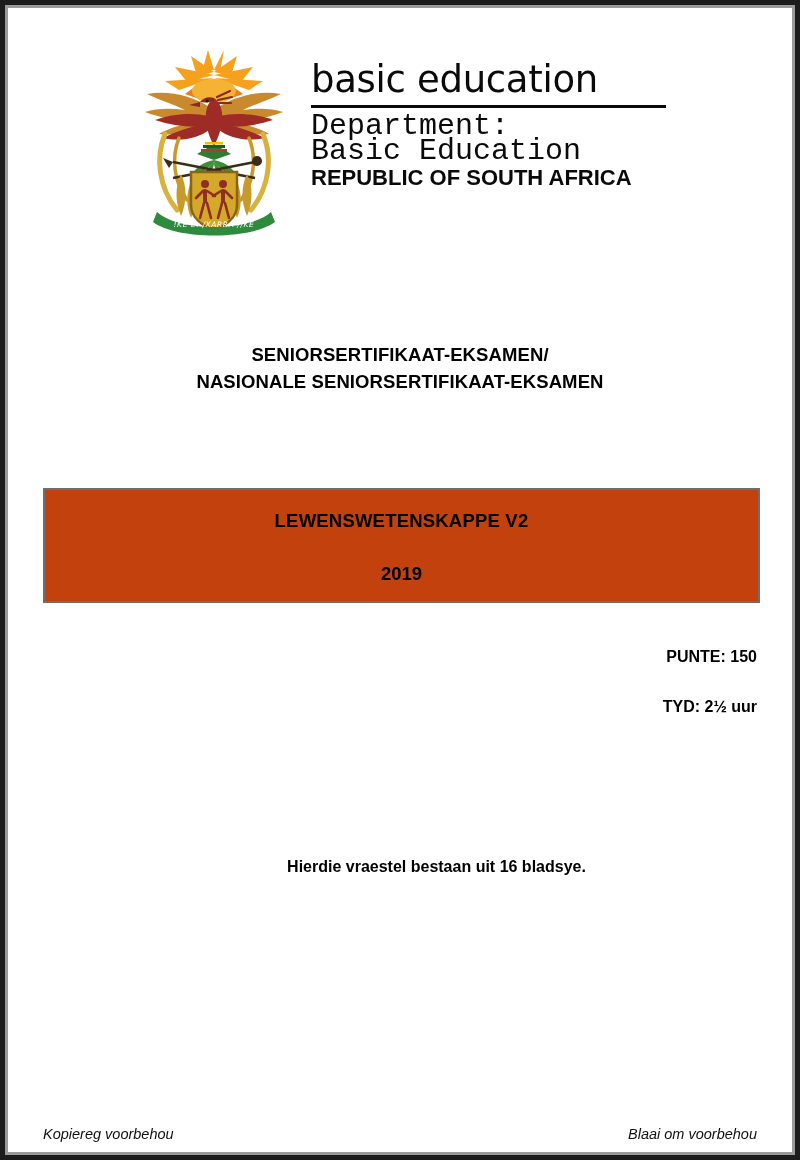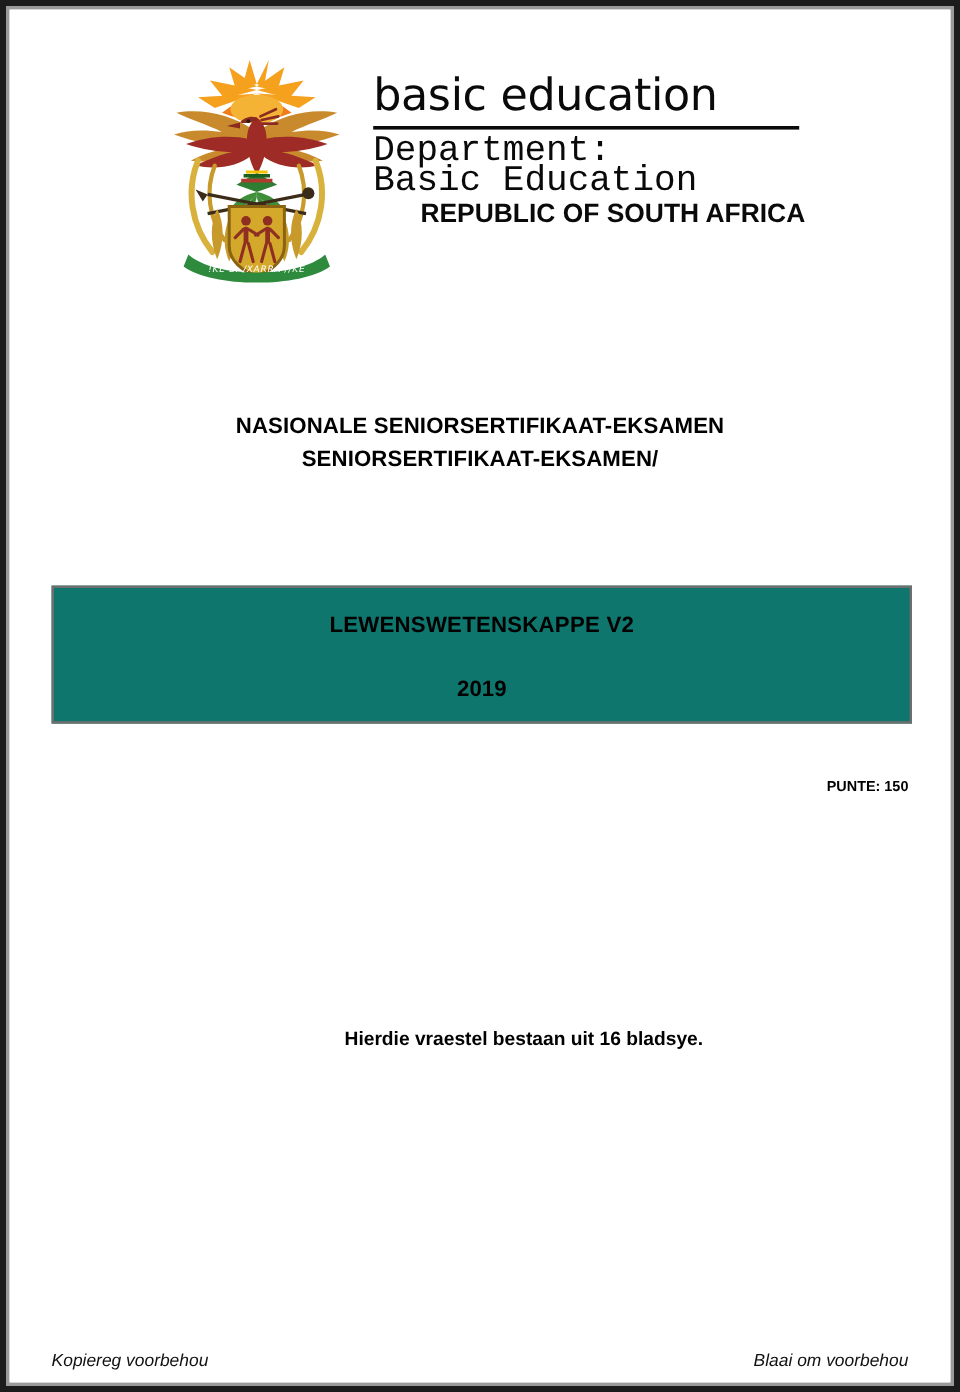--- a/index.html
+++ b/index.html
@@ -89,21 +89,20 @@
     color: #0a0a0a;
     white-space: nowrap;
   }
   .brand-sub3 {
     font-family: "Liberation Sans", sans-serif;
     font-size: 22px;
     line-height: 27px;
     font-weight: 700;
     color: #0a0a0a;
     white-space: nowrap;
-    text-align: right;
   }
 
   
   .exam-title {
     position: absolute;
     left: 0; top: 333px;
     width: 784px;
     text-align: center;
     font-size: 18.5px;
     font-weight: 700;
@@ -113,21 +112,21 @@
   }
 
   
   .subject-box {
     position: absolute;
     left: 35px;
     top: 480px;
     width: 717px;
     height: 115px;
     box-sizing: border-box;
-    background: #0f766e;
+    background: #c2410c;
     border: 2px solid #6e6e6e;
     display: flex;
     flex-direction: column;
     align-items: center;
     justify-content: center;
   }
   .subject-name {
     font-size: 18.5px;
     font-weight: 700;
     color: #000000;
@@ -140,21 +139,21 @@
     color: #000000;
     margin-top: 31px;
   }
 
   
   .meta-line {
     position: absolute;
     width: 714px;
     left: 35px;
     text-align: right;
-    font-size: 12px;
+    font-size: 16px;
     font-weight: 700;
     color: #000000;
   }
   .meta-marks { top: 640px; }
   .meta-time  { top: 690px; }
 
   
   .pages-note {
     position: absolute;
     left: 0;
@@ -282,30 +281,31 @@
         <div class="brand-title">basic education</div>
         <div class="brand-rule"></div>
         <div class="brand-sub1">Department:</div>
         <div class="brand-sub2">Basic Education</div>
         <div class="brand-sub3">REPUBLIC OF SOUTH AFRICA</div>
       </div>
 
     </div>
 
     <div class="exam-title">
+      <div>SENIORSERTIFIKAAT-EKSAMEN/</div>
       <div>NASIONALE SENIORSERTIFIKAAT-EKSAMEN</div>
-      <div>SENIORSERTIFIKAAT-EKSAMEN/</div>
     </div>
 
     <div class="subject-box">
       <div class="subject-name">LEWENSWETENSKAPPE V2</div>
       <div class="subject-year">2019</div>
     </div>
 
     <div class="meta-line meta-marks">PUNTE: 150</div>
+    <div class="meta-line meta-time">TYD: 2½ uur</div>
 
     <div class="pages-note">Hierdie vraestel bestaan uit 16 bladsye.</div>
 
     <div class="footer">
       <div>Kopiereg voorbehou</div>
       <div>Blaai om voorbehou</div>
     </div>
 
   </div>
 </div>

